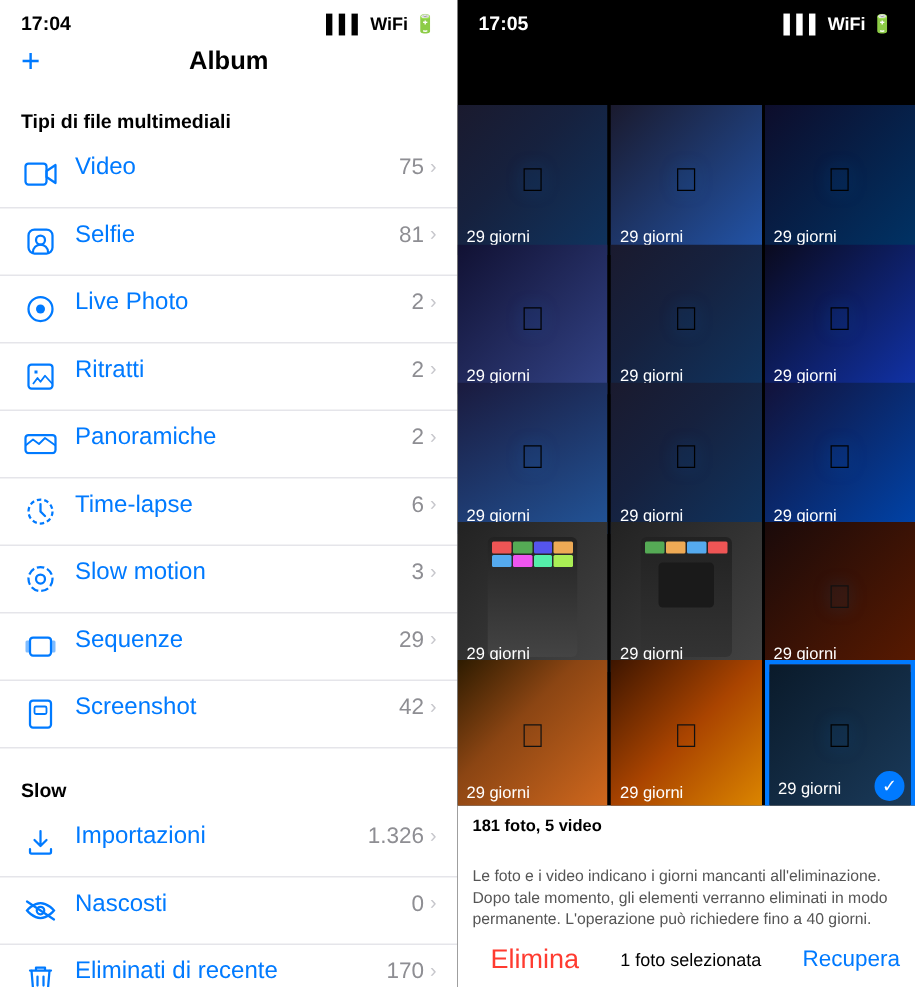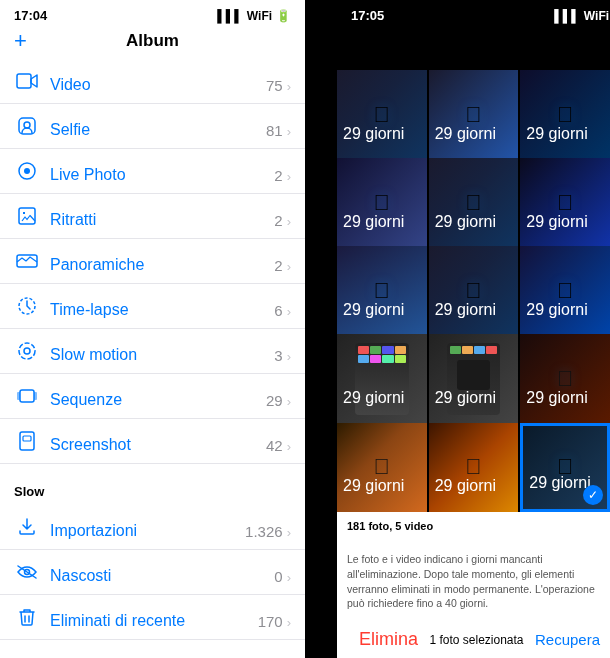--- a/index.html
+++ b/index.html
@@ -53,21 +53,21 @@
 
     .section-title {
       font-size: 13px;
       font-weight: 700;
       color: #000;
       padding: 14px 14px 6px 14px;
     }
 
     .list-item {
       display: flex;
-      align-items: flex-end;
+      align-items: flex-start;
       padding: 9px 14px;
       border-bottom: 0.5px solid #E5E5EA;
       cursor: pointer;
     }
     .list-item .icon {
       width: 26px;
       height: 26px;
       margin-right: 10px;
       color: #007AFF;
       display: flex;
@@ -125,23 +125,23 @@
     }
 
     .photo-cell {
       position: relative;
       aspect-ratio: 1;
       overflow: hidden;
       background: #1a1a1a;
     }
     .photo-cell .days-label {
       position: absolute;
-      bottom: 17px;
+      bottom: 6px;
       left: 6px;
-      font-size: 16px;
+      font-size: 11px;
       color: #fff;
       font-weight: 500;
     }
     .photo-cell .selected-check {
       position: absolute;
       bottom: 4px;
       right: 4px;
       width: 20px;
       height: 20px;
       background: #007AFF;
@@ -190,21 +190,21 @@
     }
 
     .right-footer {
       background: #fff;
       padding: 8px 10px;
     }
     .right-footer .info-text {
       font-size: 10.5px;
       color: #555;
       line-height: 1.4;
-      margin-bottom: 18px;
+      margin-bottom: 8px;
     }
     .right-footer .action-bar {
       display: flex;
       justify-content: space-between;
       align-items: center;
     }
     .right-footer .action-bar .delete-btn {
       font-size: 18px;
       color: #FF3B30;
       font-weight: 400;
@@ -232,20 +232,21 @@
       <span>WiFi</span>
       <span>🔋</span>
     </div>
   </div>
 
   <div class="header">
     <span class="add-btn">+</span>
     <span class="title">Album</span>
   </div>
 
+  <div class="section-title">Tipi di file multimediali</div>
 
   <div class="list-item">
     <span class="icon">
       <svg width="22" height="18" viewBox="0 0 22 18" fill="none">
           <rect x="1" y="2" width="14" height="14" rx="2" stroke="#007AFF" stroke-width="1.5"></rect>
           <path d="M15 7l6-4v12l-6-4V7z" stroke="#007AFF" stroke-width="1.5" stroke-linejoin="round"></path>
         </svg>
     </span>
     <span class="label">Video</span>
     <span class="count">75</span>
@@ -384,21 +385,21 @@
           <path d="M2 5h14M6 5V3h6v2M7 9v6M11 9v6M3 5l1 12a1 1 0 001 1h8a1 1 0 001-1l1-12" stroke="#007AFF" stroke-width="1.5" stroke-linecap="round" stroke-linejoin="round"></path>
         </svg>
     </span>
     <span class="label">Eliminati di recente</span>
     <span class="count">170</span>
     <span class="chevron">›</span>
   </div>
 
 </div>
 
-<div class="right-panel" style="position:relative;padding-left:32px;">
+<div class="right-panel" style="position:relative;">
   <div class="right-status-bar">
     <span>17:05</span>
     <div class="status-icons">
       <span>▌▌▌</span>
       <span>WiFi</span>
       <span>🔋</span>
     </div>
   </div>
 
   <div class="photo-grid" style="margin-top:70px; height: calc(100% - 140px);">

